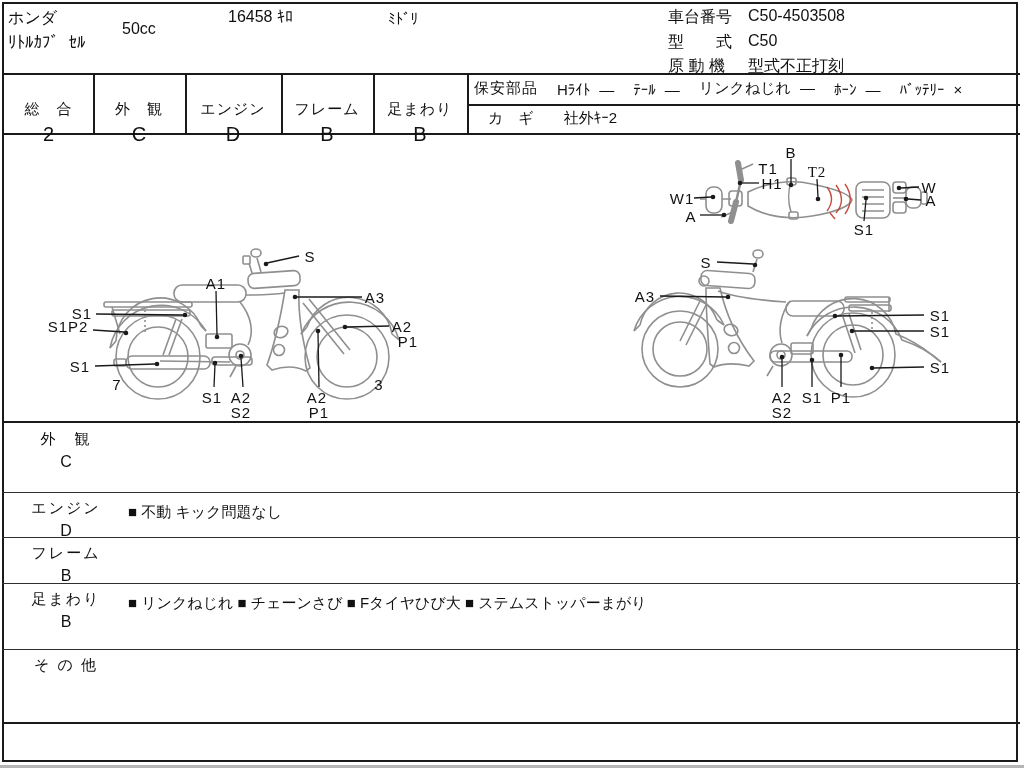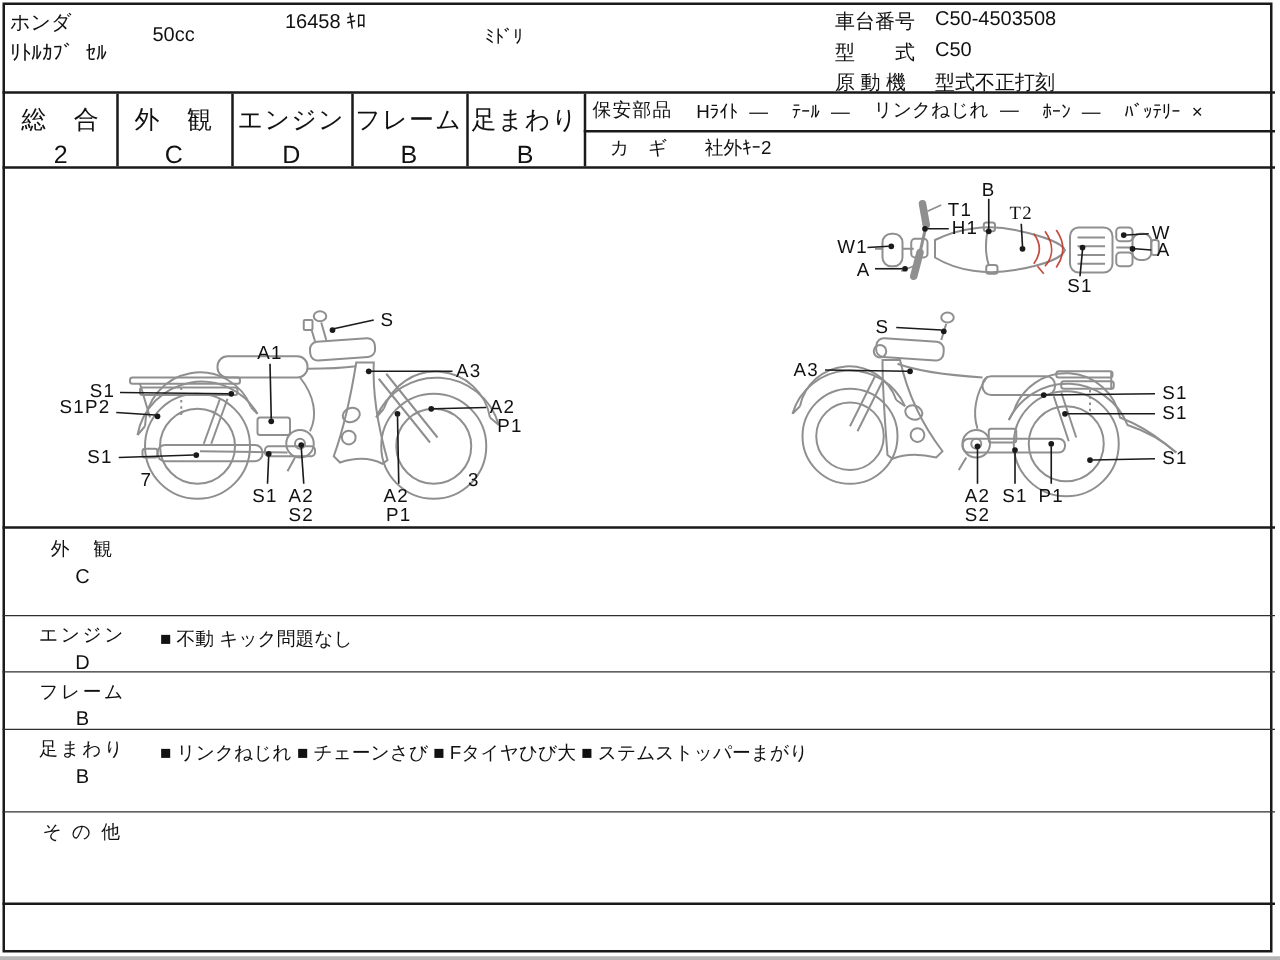--- a/index.html
+++ b/index.html
@@ -5,21 +5,21 @@
   html,body{margin:0;padding:0;background:#e8e8e8;}
   .sheet{position:relative;width:1024px;height:768px;background:#ffffff;
          font-family:"Liberation Sans","DejaVu Sans",sans-serif;color:#111;overflow:hidden;}
   .t{position:absolute;white-space:pre;}
   .frame{position:absolute;left:2px;top:2px;width:1016px;height:760px;border:2px solid #1a1a1a;box-sizing:border-box;}
   .hline,.vline{position:absolute;background:#1a1a1a;}
   .hthin{position:absolute;background:#2f2f2f;height:1px;}
   .bottom-strip{position:absolute;left:0;top:765px;width:1024px;height:3px;background:#b5b5b5;}
   
   .rcell{position:absolute;top:75px;height:58px;text-align:center;box-sizing:border-box;}
-  .rlabel{font-size:20px;margin-top:7px;letter-spacing:1px;}
+  .rlabel{font-size:15px;margin-top:25px;letter-spacing:1px;}
   .rgrade{font-size:20px;margin-top:4px;}
   
   .safety-row{position:absolute;left:474px;top:79px;width:544px;display:flex;align-items:center;font-size:15px;white-space:nowrap;}
   .safety-label{letter-spacing:1px;}
   .sitems{display:flex;align-items:flex-end;}
   .sitem{margin-left:19px;white-space:nowrap;}
   .sval{margin-left:9px;}
   .key-row{position:absolute;left:488px;top:109px;font-size:15px;display:flex;}
   .key-value{margin-left:30px;}
   
@@ -33,21 +33,21 @@
   .scomments{position:absolute;left:128px;top:8px;width:888px;font-size:15px;line-height:23px;}
 </style>
 </head>
 <body>
 
 <div class="sheet">
 
   <span class="t" style="left:8px;top:8px;font-size:16px">ホンダ</span>
   <span class="t" style="left:122px;top:20px;font-size:16px">50cc</span>
   <span class="t" style="left:228px;top:8px;font-size:16px">16458 ｷﾛ</span>
-  <span class="t" style="left:388px;top:21px;font-size:15px">ﾐﾄﾞﾘ</span>
+  <span class="t" style="left:388px;top:10px;font-size:15px">ﾐﾄﾞﾘ</span>
   <span class="t" style="left:8px;top:33px;font-size:17px">ﾘﾄﾙｶﾌﾞ  ｾﾙ</span>
   <span class="t" style="left:668px;top:7px;font-size:16px">車台番号</span>
   <span class="t" style="left:748px;top:7px;font-size:16px">C50-4503508</span>
   <span class="t" style="left:668px;top:32px;font-size:16px">型　　式</span>
   <span class="t" style="left:748px;top:32px;font-size:16px">C50</span>
   <span class="t" style="left:668px;top:56px;font-size:16px">原 動 機</span>
   <span class="t" style="left:748px;top:56px;font-size:16px">型式不正打刻</span>
 
   <div class="frame"></div>
   <div class="hline" style="left:2px;top:73px;width:1018px;height:2px"></div>

